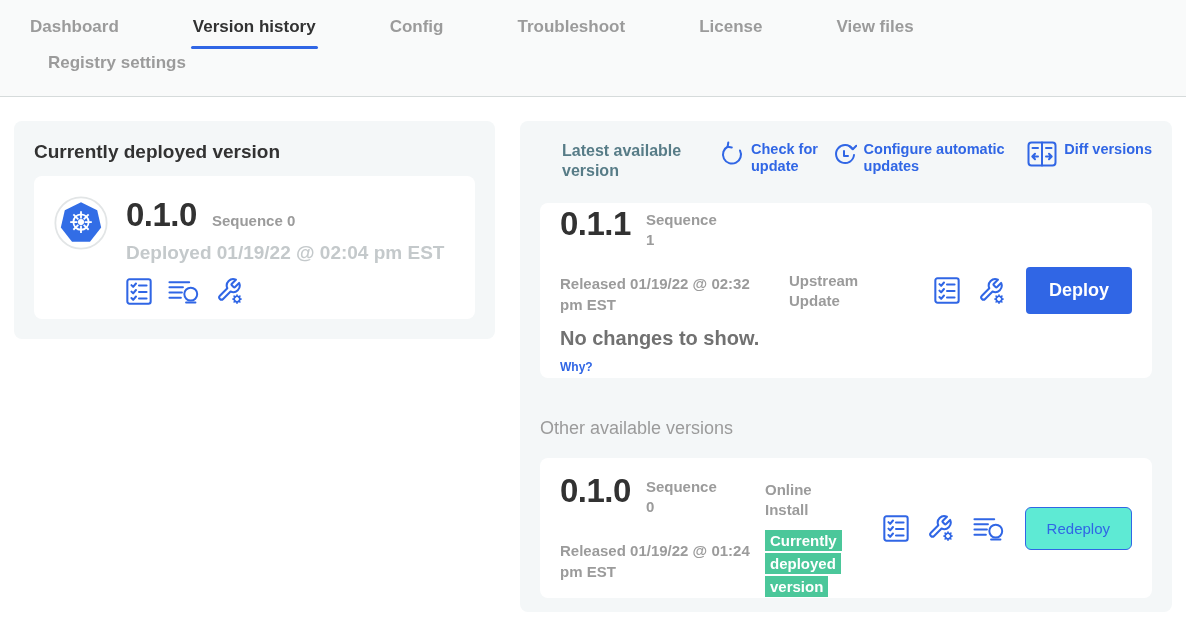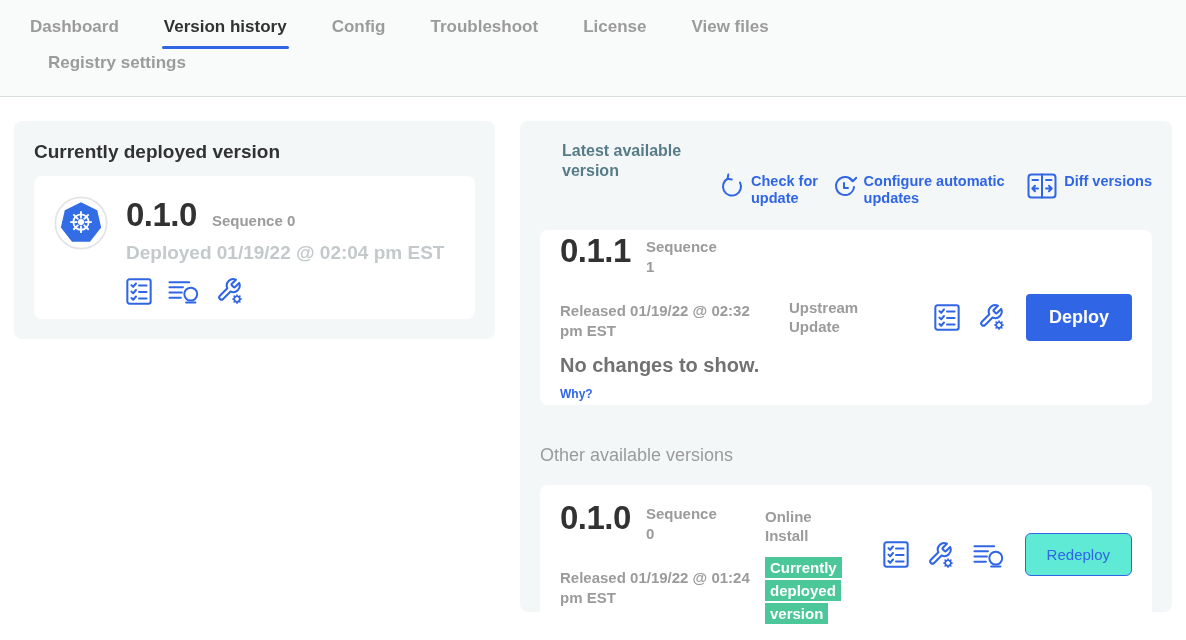--- a/index.html
+++ b/index.html
@@ -3,21 +3,21 @@
 <meta charset="utf-8">
 <style>
   * { margin:0; padding:0; box-sizing:border-box; }
   html,body { background:#fff; }
   body { font-family:"Liberation Sans", sans-serif; color:#323232; }
   .page { position:relative; width:1186px; height:640px; overflow:hidden; background:#fff; }
 
   
   .nav { position:absolute; top:0; left:0; width:100%; height:97px;
          background:#f9fafa; border-bottom:1px solid #d6dbdb; }
-  .nav-row1 { display:flex; gap:45px; padding:17px 0 0 30px; align-items:flex-start; }
+  .nav-row1 { display:flex; gap:74px; padding:17px 0 0 30px; align-items:flex-start; }
   .tab { font-size:17px; font-weight:600; color:#9b9b9b; cursor:pointer; position:relative;
          padding-bottom:12px; white-space:nowrap; }
   .tab.active { color:#323232; font-weight:700; }
   .tab.active::after { content:""; position:absolute; left:-2px; right:-2px; bottom:0;
          height:3px; background:#3066e5; border-radius:2px; }
   .nav-row2 { padding:4px 0 0 48px; }
   .nav-row2 .tab { padding-bottom:0; }
 
   
   .panel { position:absolute; background:#f4f7f8; border-radius:8px; }
@@ -35,21 +35,21 @@
   .version-num { font-size:33px; font-weight:800; color:#323232; letter-spacing:-0.5px; line-height:1; }
   .seq { font-size:15px; font-weight:600; color:#9b9b9b; }
   .deployed-text { margin-top:11px; font-size:19px; font-weight:600; color:#c4c9cb; }
   .deployed-icons { margin-top:13px; }
 
   
   .right-panel { left:520px; top:121px; width:652px; height:491px; padding:20px; }
   .rp-header { display:flex; align-items:flex-start; }
   .rp-title { width:140px; font-size:16px; font-weight:700; color:#577c87; line-height:1.25; flex:none;margin-left:22px; }
   .rp-actions { display:flex; flex:1; justify-content:space-between; padding-left:18px; }
-  .action-link { display:flex; gap:7px; align-items:flex-start; cursor:pointer;margin-top:32px; }
+  .action-link { display:flex; gap:7px; align-items:flex-start; cursor:pointer; }
   .action-label { font-size:14.5px; font-weight:700; color:#3066e5; line-height:1.2; }
   .w80 { width:80px; } .w160 { width:162px; }
 
   .ver-card { padding:16px 20px; display:flex; align-items:center; }
   .latest-card { margin-top:22px; height:175px; }
   .other-card { margin-top:19px; height:140px; }
   .vc-col1 { width:205px; flex:none; }
   .vc-col1 .version-row { align-items:flex-start; }
   .vc-col1 .seq { width:72px; line-height:1.3; padding-top:3px; }
   .released { margin-top:25px; font-size:15px; font-weight:700; color:#9b9b9b; line-height:1.35; width:195px; }

